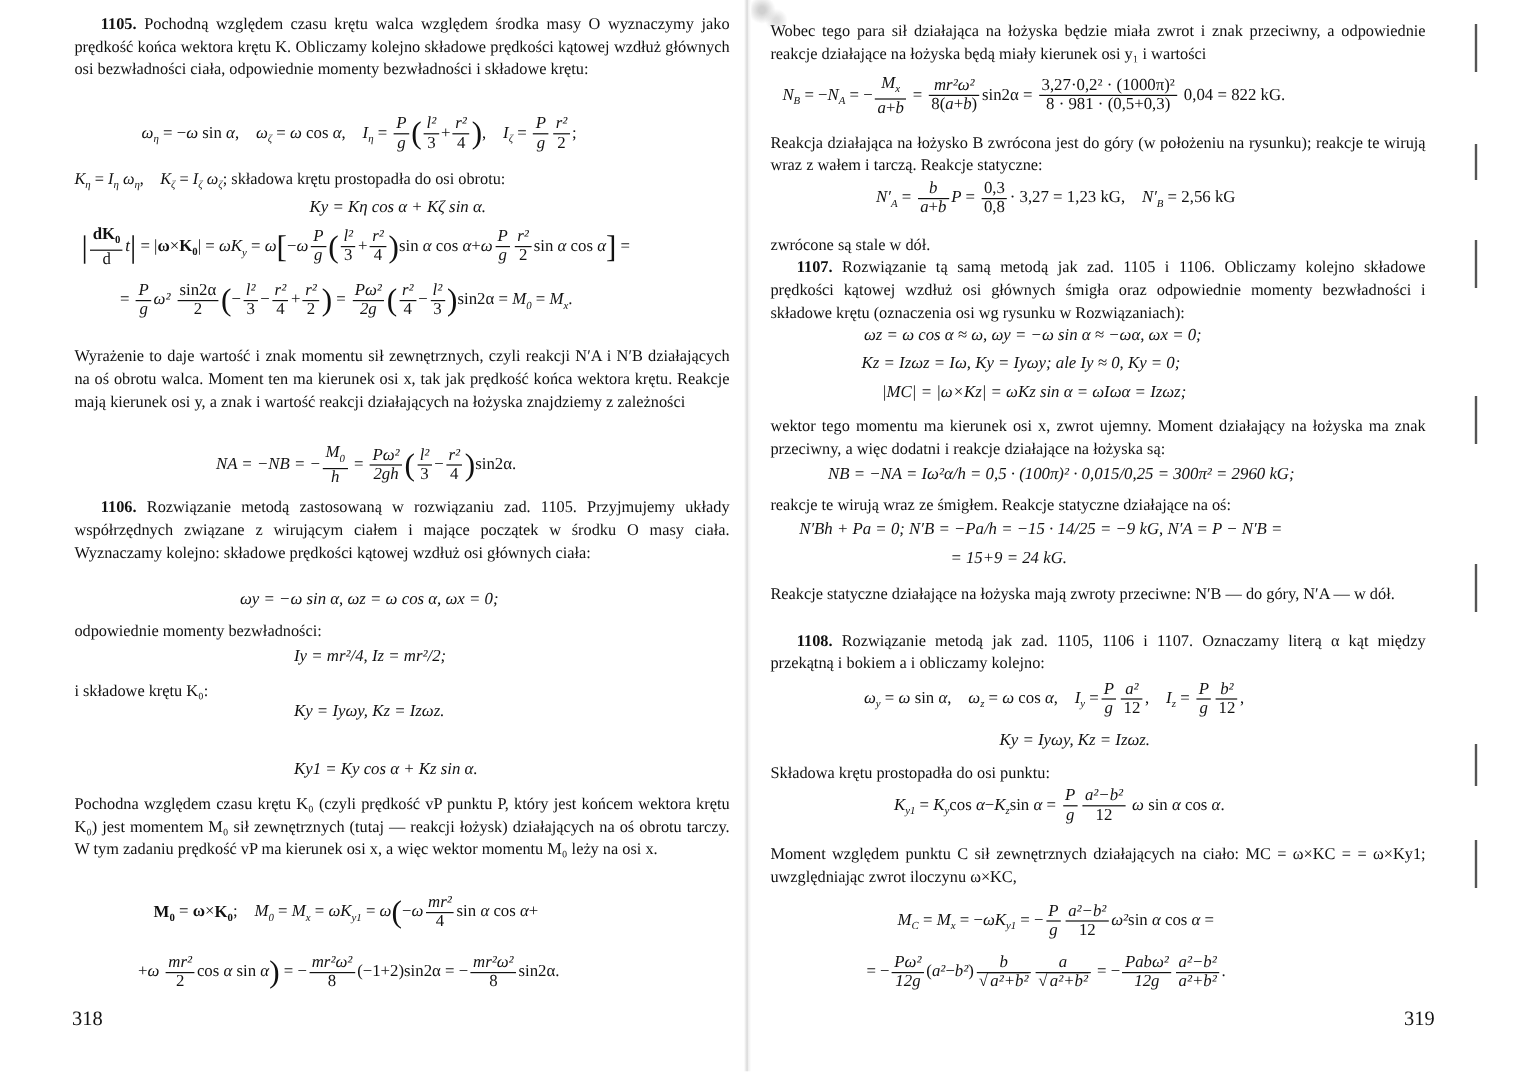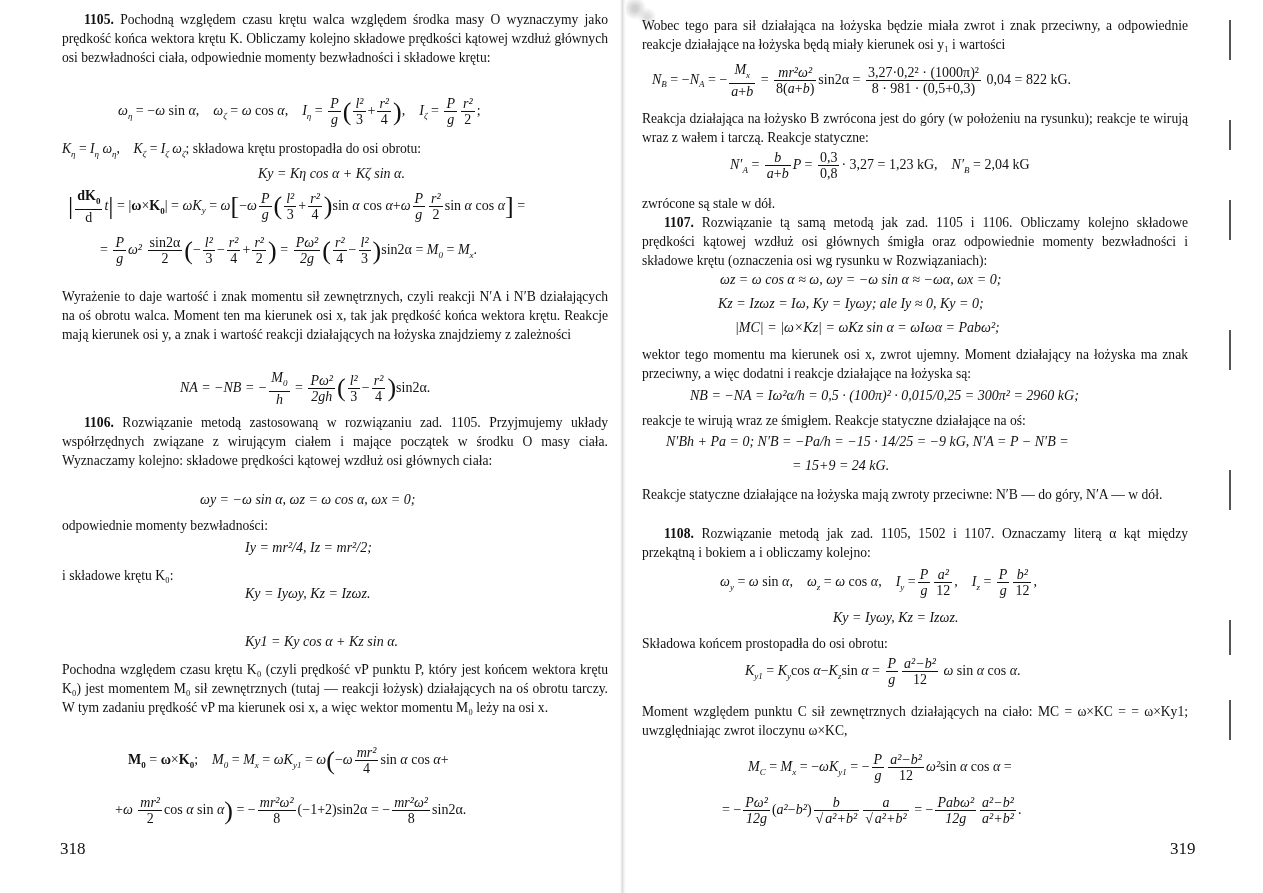--- a/index.html
+++ b/index.html
@@ -93,48 +93,48 @@
 
 <p class="para right" style="top:16px;margin:0;">Wobec tego para sił działająca na łożyska będzie miała zwrot i znak przeciwny, a odpowiednie reakcje działające na łożyska będą miały kierunek osi y₁ i wartości</p>
 
 <div class="eq" style="left:652px;top:62px;">
   N<sub>B</sub> <span class="n">= −</span>N<sub>A</sub> <span class="n">= −</span><span class="frac"><span class="num">M<sub>x</sub></span><span>a<span class="n">+</span>b</span></span> <span class="n">=</span> <span class="frac"><span class="num">mr²ω²</span><span><span class="n">8(</span>a<span class="n">+</span>b<span class="n">)</span></span></span><span class="n">sin2α =</span> <span class="frac"><span class="num n">3,27·0,2² · (1000π)²</span><span class="n">8 · 981 · (0,5+0,3)</span></span><span class="n"> 0,04 = 822 kG.</span>
 </div>
 
 <p class="para right" style="top:109px;margin:0;">Reakcja działająca na łożysko B zwrócona jest do góry (w położeniu na rysunku); reakcje te wirują wraz z wałem i tarczą. Reakcje statyczne:</p>
 
 <div class="eq" style="left:730px;top:150px;">
-  N′<sub>A</sub> <span class="n">=</span> <span class="frac"><span class="num">b</span><span>a<span class="n">+</span>b</span></span>P <span class="n">=</span> <span class="frac"><span class="num n">0,3</span><span class="n">0,8</span></span><span class="n">· 3,27 = 1,23 kG,</span>&nbsp;&nbsp;&nbsp; N′<sub>B</sub> <span class="n">= 2,04 kG</span>
+  N′<sub>A</sub> <span class="n">=</span> <span class="frac"><span class="num">b</span><span>a<span class="n">+</span>b</span></span>P <span class="n">=</span> <span class="frac"><span class="num n">0,3</span><span class="n">0,8</span></span><span class="n">· 3,27 = 1,23 kG,</span>&nbsp;&nbsp;&nbsp; N′<sub>B</sub> <span class="n">= 2,56 kG</span>
 </div>
 
 <p class="para right" style="top:194px;margin:0;">zwrócone są stale w dół.</p>
 
 <p class="para right indent" style="top:213px;margin:0;"><b>1107.</b><span> Rozwiązanie tą samą metodą jak zad. 1105 i 1106. Obliczamy kolejno składowe prędkości kątowej wzdłuż osi głównych śmigła oraz odpowiednie momenty bezwładności i składowe krętu (oznaczenia osi wg rysunku w Rozwiązaniach):</span></p>
 
 <div class="eq" style="left:720px;top:272px;">ωz = ω cos α ≈ ω,    ωy = −ω sin α ≈ −ωα,    ωx = 0;</div>
 <div class="eq" style="left:718px;top:296px;">Kz = Izωz = Iω,    Ky = Iyωy;    ale    Iy ≈ 0,    Ky = 0;</div>
-<div class="eq" style="left:735px;top:320px;">|MC| = |ω×Kz| = ωKz sin α = ωIωα = Pabω²;</div>
+<div class="eq" style="left:735px;top:320px;">|MC| = |ω×Kz| = ωKz sin α = ωIωα = Izωz;</div>
 
 <p class="para right" style="top:345px;margin:0;">wektor tego momentu ma kierunek osi x, zwrot ujemny. Moment działający na łożyska ma znak przeciwny, a więc dodatni i reakcje działające na łożyska są:</p>
 
 <div class="eq" style="left:690px;top:388px;">NB = −NA = Iω²α/h = 0,5 · (100π)² · 0,015/0,25 = 300π² = 2960 kG;</div>
 <p class="para right" style="top:411px;margin:0;">reakcje te wirują wraz ze śmigłem. Reakcje statyczne działające na oś:</p>
 <div class="eq" style="left:666px;top:434px;">N′Bh + Pa = 0;    N′B = −Pa/h = −15 · 14/25 = −9 kG,    N′A = P − N′B =</div>
 <div class="eq" style="left:792px;top:458px;">= 15+9 = 24 kG.</div>
 
 <p class="para right" style="top:485px;margin:0;">Reakcje statyczne działające na łożyska mają zwroty przeciwne: N′B — do góry, N′A — w dół.</p>
 
-<p class="para right indent" style="top:524px;margin:0;"><b>1108.</b><span> Rozwiązanie metodą jak zad. 1105, 1502 i 1107. Oznaczamy literą α kąt między przekątną i bokiem a i obliczamy kolejno:</span></p>
+<p class="para right indent" style="top:524px;margin:0;"><b>1108.</b><span> Rozwiązanie metodą jak zad. 1105, 1106 i 1107. Oznaczamy literą α kąt między przekątną i bokiem a i obliczamy kolejno:</span></p>
 
 <div class="eq" style="left:720px;top:567px;">
   ω<sub>y</sub> <span class="n">=</span> ω <span class="n">sin</span> α<span class="n">,</span>&nbsp;&nbsp;&nbsp; ω<sub>z</sub> <span class="n">=</span> ω <span class="n">cos</span> α<span class="n">,</span>&nbsp;&nbsp;&nbsp; I<sub>y</sub> <span class="n">=</span><span class="frac"><span class="num">P</span><span>g</span></span><span class="frac"><span class="num">a²</span><span class="n">12</span></span><span class="n">,</span>&nbsp;&nbsp;&nbsp; I<sub>z</sub> <span class="n">=</span> <span class="frac"><span class="num">P</span><span>g</span></span><span class="frac"><span class="num">b²</span><span class="n">12</span></span><span class="n">,</span>
 </div>
 
 <div class="eq" style="left:833px;top:610px;">Ky = Iyωy,    Kz = Izωz.</div>
-<p class="para right" style="top:634px;margin:0;">Składowa końcem prostopadła do osi obrotu:</p>
+<p class="para right" style="top:634px;margin:0;">Składowa krętu prostopadła do osi punktu:</p>
 
 <div class="eq" style="left:745px;top:656px;">
   K<sub>y1</sub> <span class="n">=</span> K<sub>y</sub><span class="n">cos</span> α<span class="n">−</span>K<sub>z</sub><span class="n">sin</span> α <span class="n">=</span> <span class="frac"><span class="num">P</span><span>g</span></span><span class="frac"><span class="num">a²−b²</span><span class="n">12</span></span> ω <span class="n">sin</span> α <span class="n">cos</span> α<span class="n">.</span>
 </div>
 
 <p class="para right" style="top:702px;margin:0;">Moment względem punktu C sił zewnętrznych działających na ciało: MC = ω×KC = = ω×Ky1; uwzględniając zwrot iloczynu ω×KC,</p>
 
 <div class="eq" style="left:748px;top:752px;">
   M<sub>C</sub> <span class="n">=</span> M<sub>x</sub> <span class="n">= −</span>ωK<sub>y1</sub> <span class="n">= −</span><span class="frac"><span class="num">P</span><span>g</span></span><span class="frac"><span class="num">a²−b²</span><span class="n">12</span></span>ω²<span class="n">sin</span> α <span class="n">cos</span> α <span class="n">=</span>
 </div>

